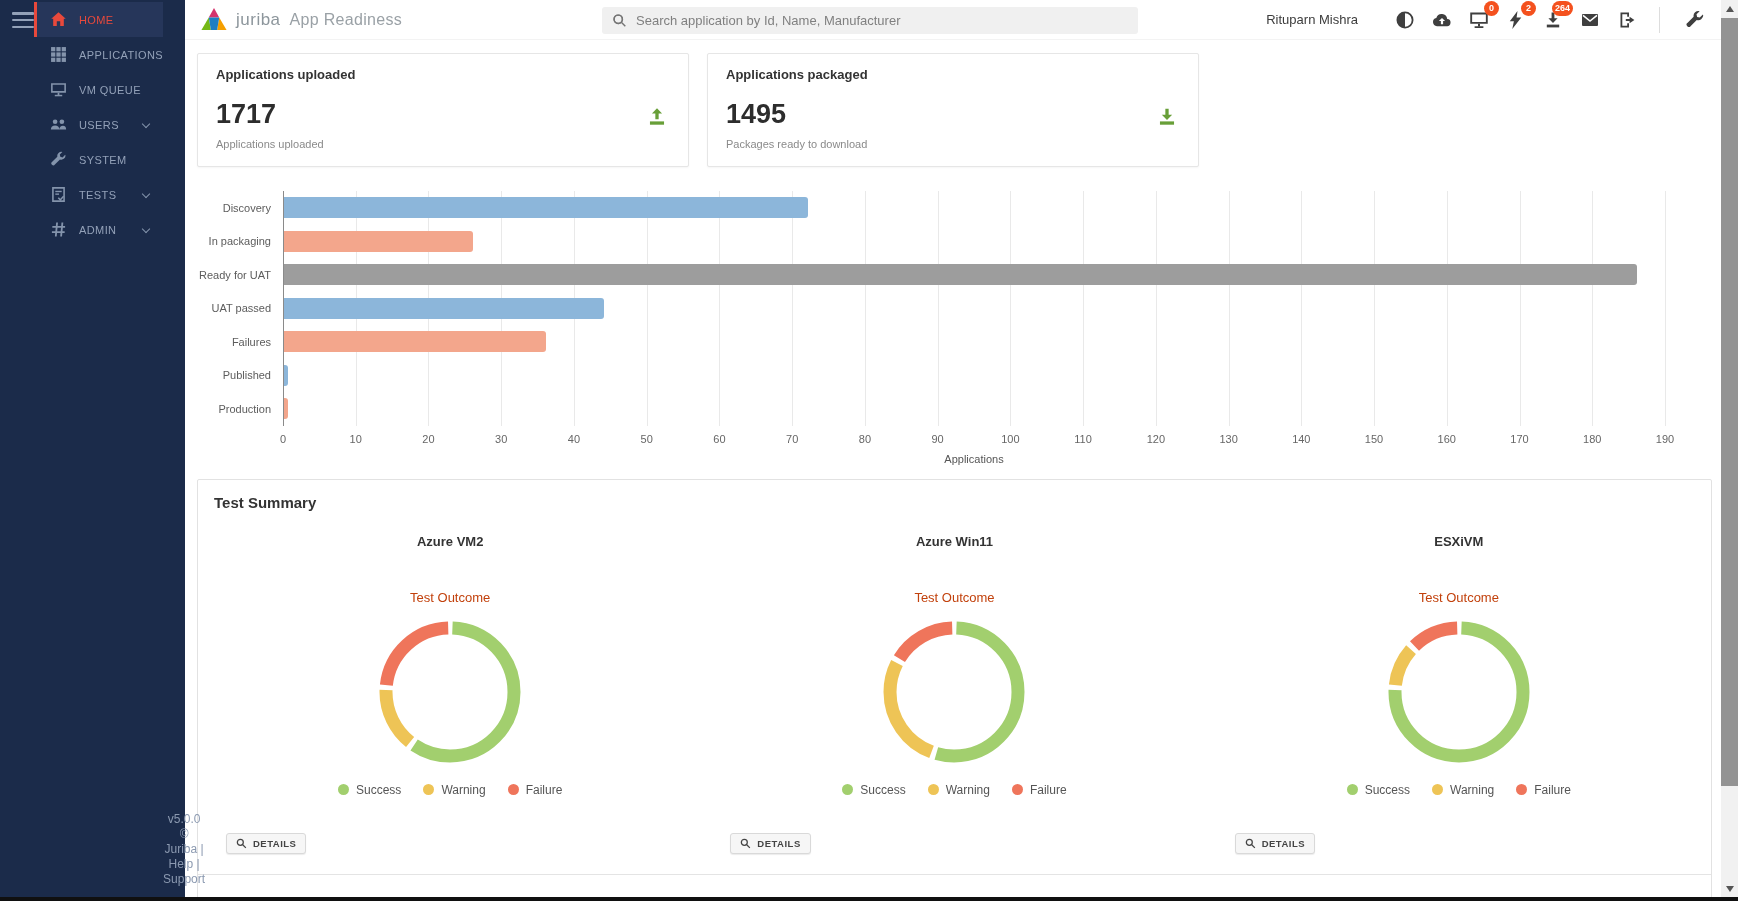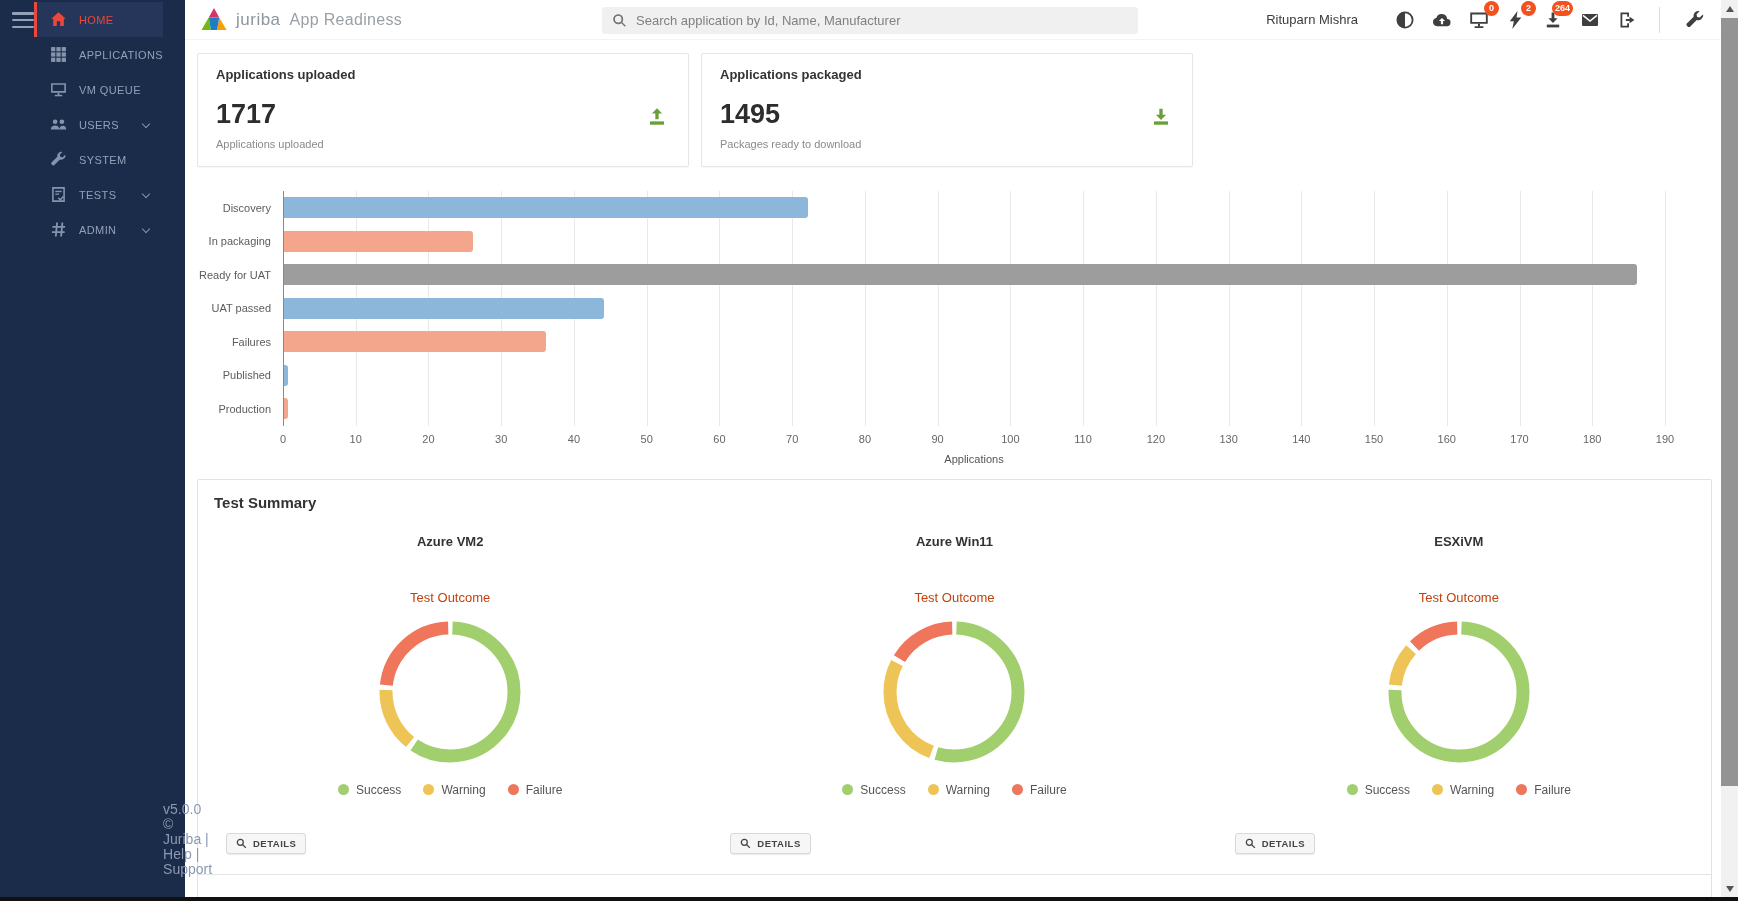--- a/index.html
+++ b/index.html
@@ -18,22 +18,22 @@
   .nav-item { height:35px; display:flex; align-items:center; padding-left:13px;
     color:#93a1b8; font-size:11px; letter-spacing:.4px; cursor:pointer;
     border-left:3px solid transparent; position:relative; }
   .nav-item .nicon { width:17px; height:17px; margin-right:12px; flex:0 0 auto; }
   .nav-item .nicon svg { width:100%; height:100%; fill:#8494ac; }
   .nav-item.active { background:#26365a; border-left-color:#e8493c; color:#e8493c; }
   .nav-item.active .nicon svg { fill:#e8493c; }
   .chev { position:absolute; right:14px; top:14px; width:6px; height:6px;
     border-right:1.6px solid #8494ac; border-bottom:1.6px solid #8494ac;
     transform:rotate(45deg); }
-  .sidebar-footer { margin-top:auto; padding-bottom:20px;
-    color:#8b99b0; font-size:14px; line-height:15px; }
+  .sidebar-footer { margin-top:auto; text-align:center; padding-bottom:10px;
+    color:#8b99b0; font-size:12px; line-height:15px; }
 
   
   .topbar { position:absolute; left:185px; top:0; width:1536px; height:40px;
     background:#fff; display:flex; align-items:center; border-bottom:1px solid #f3f3f3; }
   .brand { display:flex; align-items:center; margin-left:16px; }
   .brand svg { width:26px; height:23px; margin-right:9px; }
   .brand-primary { font-size:17px; color:#8d969c; letter-spacing:.5px; }
   .brand-secondary { font-size:16px; color:#9aa1a6; margin-left:9px; letter-spacing:.3px; }
   .search { position:absolute; left:417px; top:7px; width:536px; height:27px;
     background:#f0f0f0; border-radius:3px; display:flex; align-items:center; padding:0 10px; }
@@ -49,21 +49,21 @@
   .badge { position:absolute; top:-7px; right:-8px; min-width:15px; height:15px;
     background:#f4511e; color:#fff; border-radius:8px; font-size:9px; font-weight:bold;
     display:flex; align-items:center; justify-content:center; padding:0 3px; }
   .vsep { width:1px; height:26px; background:#ddd; margin:0 10px 0 20px; }
 
   
   .content { position:absolute; left:185px; top:40px; width:1536px; height:861px;
     background:#fff; overflow:hidden; }
   .cards-row { display:flex; margin:13px 0 0 12px; }
   .card { width:492px; height:114px; background:#fff; border:1px solid #e6e6e6;
-    border-radius:2px; box-shadow:0 1px 2px rgba(0,0,0,.04); margin-right:12px;
+    border-radius:2px; box-shadow:0 1px 2px rgba(0,0,0,.04); margin-right:18px;
     padding:13px 18px; position:relative; }
   .card-title { font-size:13px; font-weight:bold; color:#333; }
   .card-value { font-size:27px; font-weight:bold; color:#2d2d2d; margin-top:17px; }
   .card-sub { font-size:11px; color:#8a8a8a; margin-top:8px; }
   .card-icon { position:absolute; right:20px; top:52px; width:22px; height:22px; }
   .card-icon svg { width:22px; height:22px; fill:#689f38; }
 
   
   .bar-chart { margin:24px 0 0 12px; }
   .bc-rows { display:flex; }

